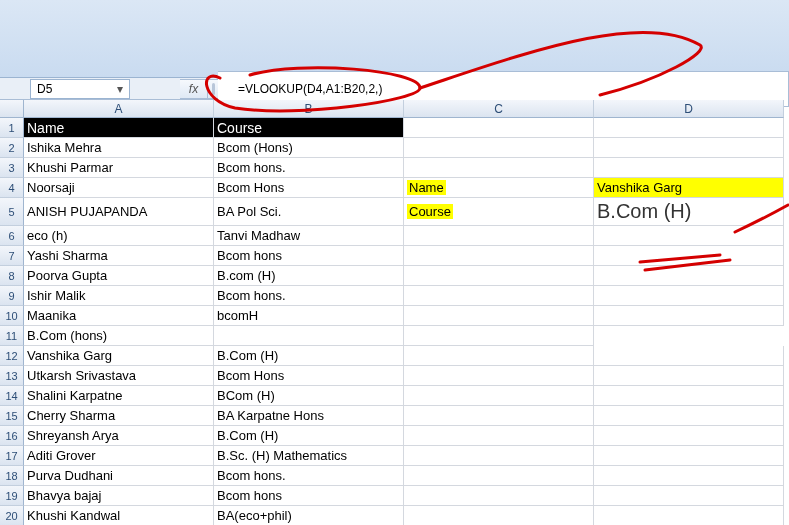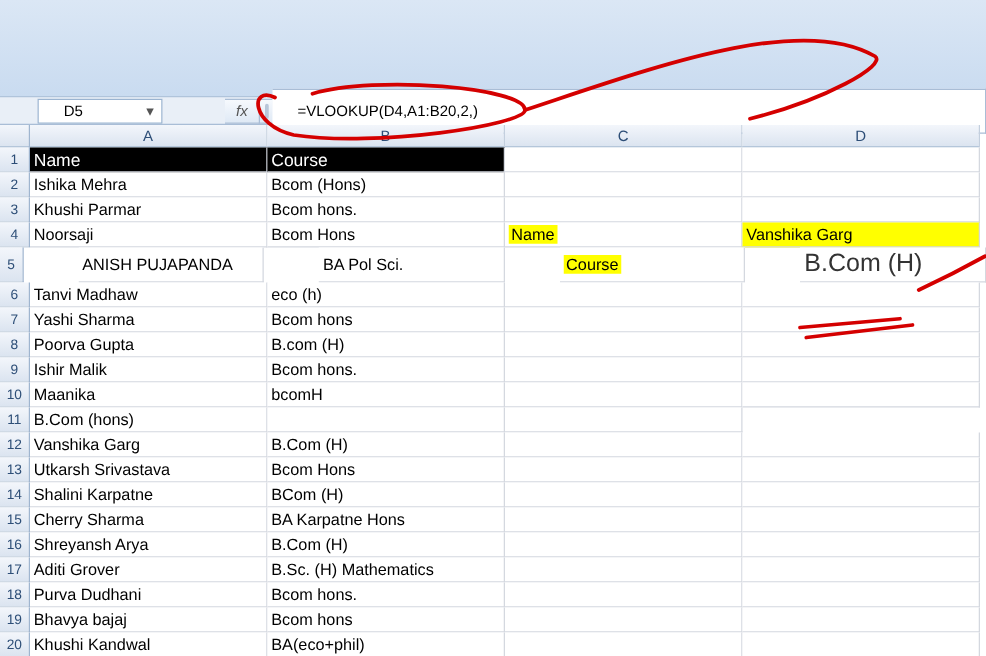--- a/index.html
+++ b/index.html
@@ -25,21 +25,21 @@
     background: #e9eff7;
     border-bottom: 1px solid #a9bdd6;
   }
   .name-box {
     width: 100px;
     height: 20px;
     background: #fff;
     border: 1px solid #9bb4d1;
     display: flex;
     align-items: center;
-    padding: 0 20px;
+    padding: 0 6px;
     font-size: 12px;
     margin-left: 30px;
     position: relative;
   }
   .name-box .nb-dd {
     position: absolute;
     right: 2px;
     top: 2px;
     width: 14px;
     height: 14px;
@@ -147,21 +147,21 @@
   }
   .hl { background: #ffff00; }
   .hl-inline { background: #ffff00; padding: 0 2px; }
   .big-result {
     font-size: 20px;
     font-weight: normal;
     color: #333;
   }
   .row5 { height: 28px; }
   .row5 .rowhdr { height: 28px; }
-  .row5 .cell { height: 28px; margin-left: 44px; }
+  .row5 .cell { height: 28px; }
   .annot {
     position: absolute;
     top: 0; left: 0;
     width: 789px; height: 525px;
     pointer-events: none;
   }
 </style>
 </head>
 <body>
 
@@ -230,22 +230,22 @@
   <div class="cell colA">ANISH PUJAPANDA</div>
   <div class="cell colB">BA Pol Sci.</div>
   <div class="cell colC">
       <span class="hl-inline">Course</span>
     </div>
   <div class="cell colD big-result">B.Com (H)</div>
 </div>
 
 <div class="row">
   <div class="rowhdr">6</div>
+  <div class="cell colB">eco (h)</div>
   <div class="cell colA">Tanvi Madhaw</div>
-  <div class="cell colB">eco (h)</div>
   <div class="cell colC"></div>
   <div class="cell colD"></div>
 </div>
 
 <div class="row">
   <div class="rowhdr">7</div>
   <div class="cell colA">Yashi Sharma</div>
   <div class="cell colB">Bcom hons</div>
   <div class="cell colC"></div>
   <div class="cell colD"></div>

